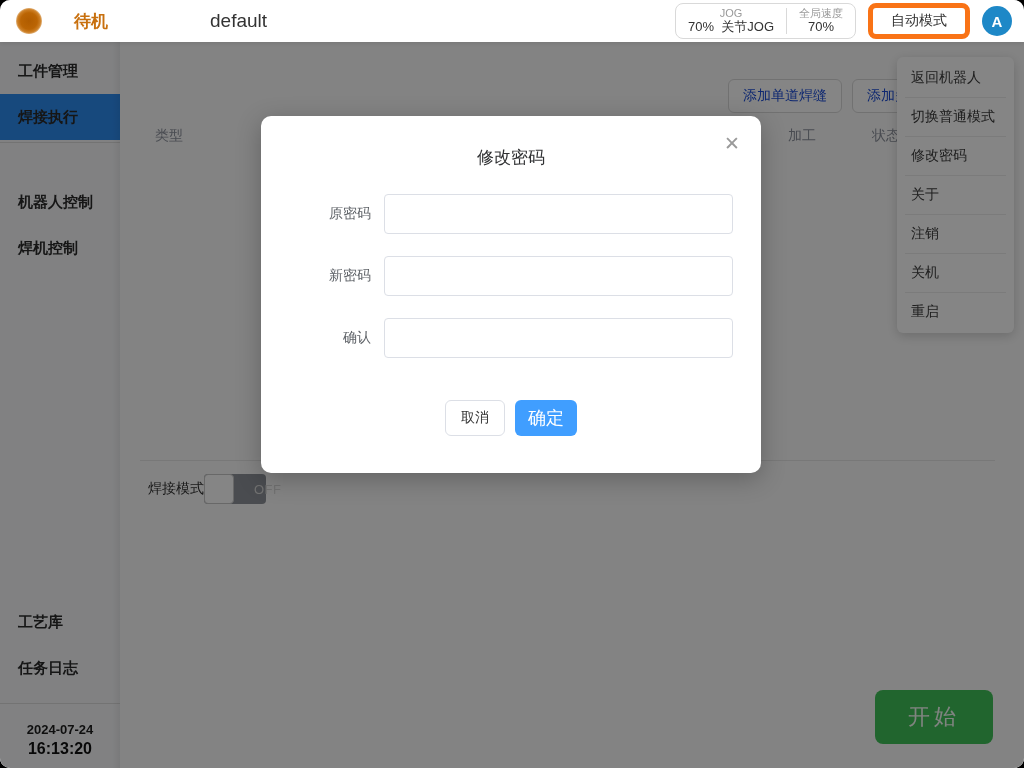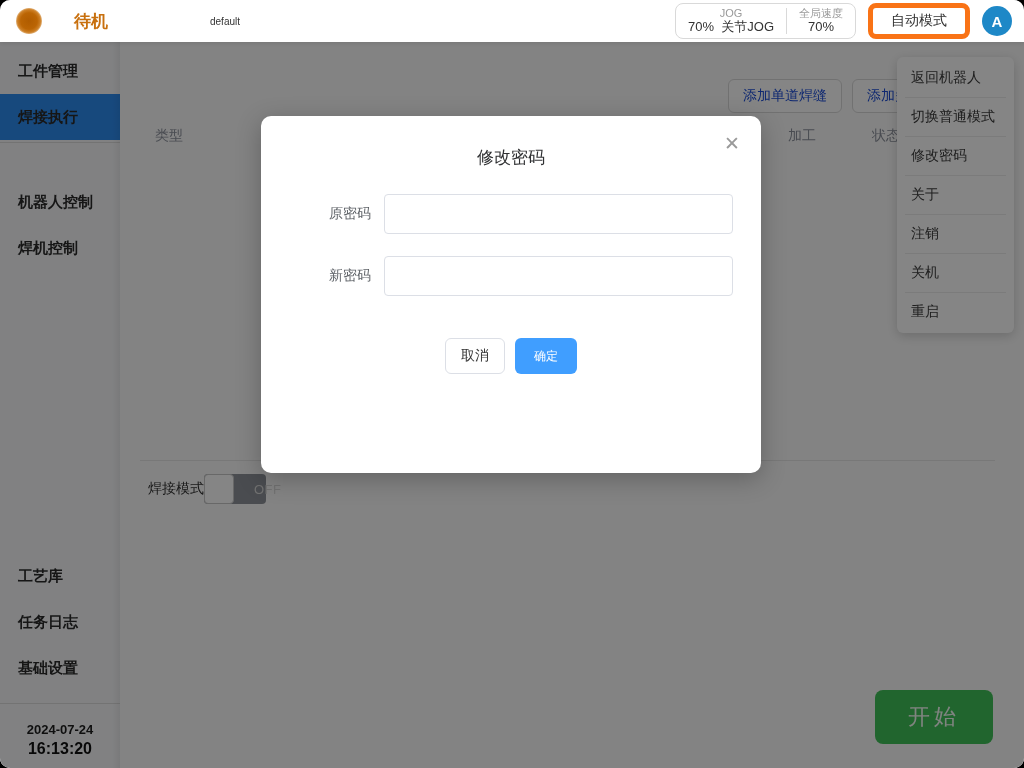--- a/index.html
+++ b/index.html
@@ -7,21 +7,21 @@
     font-family:"Liberation Sans","DejaVu Sans",sans-serif; }
   #app { position:relative; width:1024px; height:768px; background:#fbfbfb;
     border-radius:10px; overflow:hidden; }
 
   
   .topbar { position:absolute; left:0; top:0; width:1024px; height:42px; background:#fff;
     display:flex; align-items:center; z-index:60; box-shadow:0 1px 4px rgba(0,0,0,.10); }
   .status-dot { width:26px; height:26px; border-radius:50%; margin-left:16px;
     background:radial-gradient(circle at 50% 50%, #b05c00 0%, #bb6504 45%, #cd8026 62%, rgba(205,128,38,.25) 78%, rgba(205,128,38,0) 85%); }
   .status-text { margin-left:32px; font-size:17px; font-weight:bold; color:#c8700f; }
-  .project-name { position:absolute; left:210px; font-size:10px; color:#333; }
+  .project-name { position:absolute; left:210px; font-size:19px; color:#333; }
   .topbar-right { margin-left:auto; display:flex; align-items:center; gap:12px; padding-right:12px; }
   .jog-group { display:flex; align-items:stretch; border:1px solid #d9d9d9; border-radius:8px;
     height:36px; overflow:hidden; }
   .jog-cell { display:flex; flex-direction:column; justify-content:center; align-items:center;
     padding:0 12px; line-height:1.15; }
   .jog-cell .small { font-size:11px; color:#9a9a9a; }
   .jog-cell .big { font-size:13px; color:#333; white-space:nowrap; }
   .jog-divider { width:1px; background:#d9d9d9; margin:4px 0; }
   .mode-button { height:36px; padding:0 18px; border:5px solid #f97316; border-radius:8px;
     background:#fff; font-size:14px; color:#333; display:flex; align-items:center; }
@@ -83,21 +83,21 @@
   .modal-title { text-align:center; margin-top:30px; font-size:17px; color:#303133; }
   .modal-form { margin-top:25px; }
   .form-row { display:flex; align-items:center; margin:0 28px 22px 28px; height:40px; }
   .form-label { width:95px; text-align:right; padding-right:13px; font-size:14px; color:#5f6368; }
   .form-input { flex:1; height:40px; border:1px solid #dcdfe6; border-radius:4px; background:#fff;
     font-size:14px; color:#333; padding:0 10px; outline:none; }
   .modal-footer { display:flex; justify-content:center; gap:10px; margin-top:42px; }
   .btn-cancel { width:60px; height:36px; background:#fff; border:1px solid #dcdfe6; border-radius:6px;
     font-size:14px; color:#333; display:flex; align-items:center; justify-content:center; }
   .btn-ok { width:62px; height:36px; background:#409eff; border:none; border-radius:6px;
-    font-size:12px; color:#fff; display:flex; align-items:center; justify-content:center; }
+    font-size:18px; color:#fff; display:flex; align-items:center; justify-content:center; }
 </style>
 </head>
 <body>
 
 <div id="app">
 
   <div class="content">
     <div class="add-buttons">
       <div class="add-btn">添加单道焊缝</div>
       <div class="add-btn">添加多道焊缝</div>
@@ -139,21 +139,20 @@
       <div class="side-item">工件管理</div>
       <div class="side-item active">焊接执行</div>
       <div class="side-divider"></div>
       <div class="side-gap"></div>
       <div class="side-item">机器人控制</div>
       <div class="side-item">焊机控制</div>
     </div>
     <div class="side-bottom">
       <div class="side-item">工艺库</div>
       <div class="side-item">任务日志</div>
-      <div class="side-item">基础设置</div>
       <div class="side-divider" style="margin-top:12px;"></div>
       <div class="clock">
         <div class="clock-date">2024-07-24</div>
         <div class="clock-time">16:13:20</div>
       </div>
     </div>
   </div>
 
   <div class="overlay"></div>
 
@@ -183,20 +182,24 @@
     <div class="modal-title">修改密码</div>
     <div class="modal-form">
       <div class="form-row">
         <span class="form-label">原密码</span>
         <input class="form-input" type="password" value="" style="">
       </div>
       <div class="form-row">
         <span class="form-label">新密码</span>
         <input class="form-input" type="password" value="" style="">
       </div>
+      <div class="form-row">
+        <span class="form-label">确认</span>
+        <input class="form-input" type="password" value="" style="">
+      </div>
     </div>
     <div class="modal-footer">
       <button class="btn-cancel">取消</button>
       <button class="btn-ok">确定</button>
     </div>
   </div>
 
 </div>
 
 </body></html>

